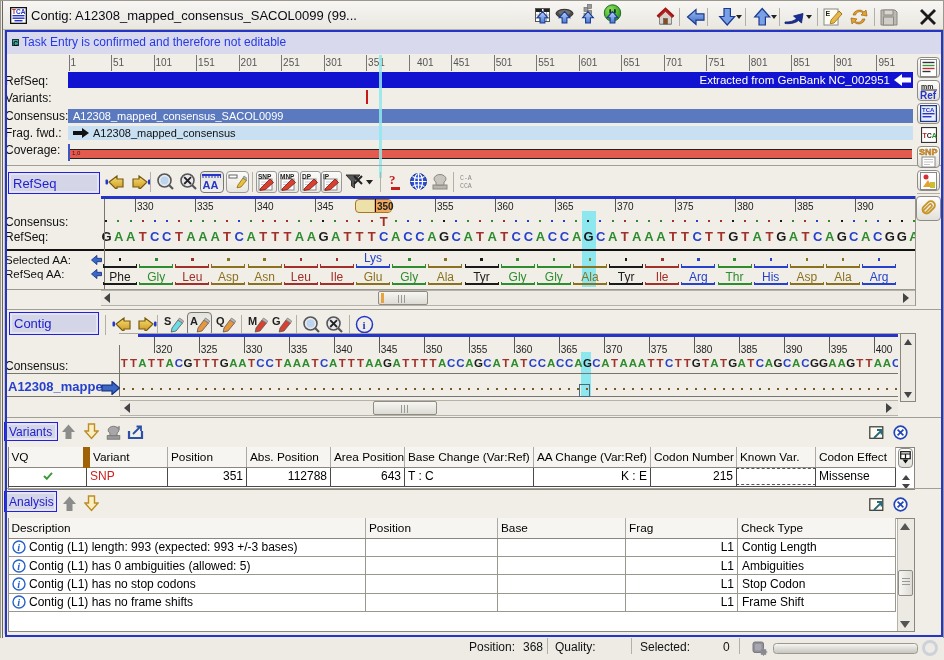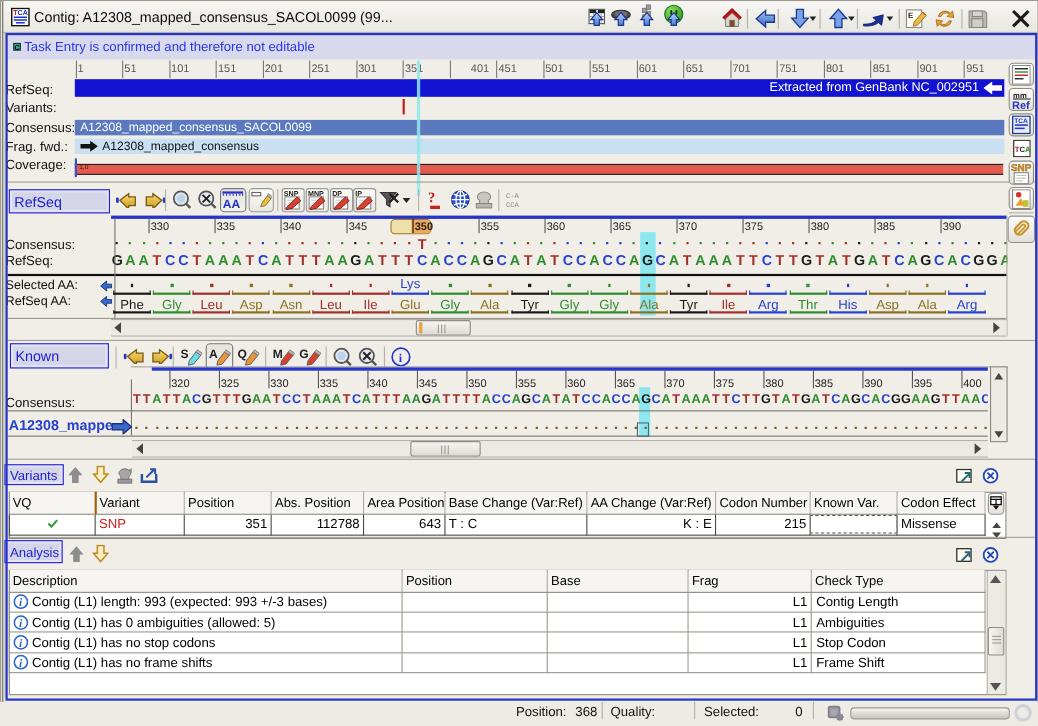--- a/index.html
+++ b/index.html
@@ -127,21 +127,21 @@
 <div class="ab rnum" style="left:198.1px;top:57px;color:#555;">151</div>
 <div class="ab tick" style="left:238.6px;top:55px;height:16px;background:#777;"></div>
 <div class="ab rnum" style="left:240.6px;top:57px;color:#555;">201</div>
 <div class="ab tick" style="left:281.1px;top:55px;height:16px;background:#777;"></div>
 <div class="ab rnum" style="left:283.1px;top:57px;color:#555;">251</div>
 <div class="ab tick" style="left:323.6px;top:55px;height:16px;background:#777;"></div>
 <div class="ab rnum" style="left:325.6px;top:57px;color:#555;">301</div>
 <div class="ab tick" style="left:366.1px;top:55px;height:16px;background:#777;"></div>
 <div class="ab rnum" style="left:368.1px;top:57px;color:#555;">351</div>
 <div class="ab tick" style="left:408.7px;top:55px;height:16px;background:#777;"></div>
-<div class="ab rnum" style="left:428px;top:57px;color:#555;">401</div>
+<div class="ab rnum" style="left:417px;top:57px;color:#555;">401</div>
 <div class="ab tick" style="left:451.2px;top:55px;height:16px;background:#777;"></div>
 <div class="ab rnum" style="left:453.2px;top:57px;color:#555;">451</div>
 <div class="ab tick" style="left:493.7px;top:55px;height:16px;background:#777;"></div>
 <div class="ab rnum" style="left:495.7px;top:57px;color:#555;">501</div>
 <div class="ab tick" style="left:536.2px;top:55px;height:16px;background:#777;"></div>
 <div class="ab rnum" style="left:538.2px;top:57px;color:#555;">551</div>
 <div class="ab tick" style="left:578.7px;top:55px;height:16px;background:#777;"></div>
 <div class="ab rnum" style="left:580.7px;top:57px;color:#555;">601</div>
 <div class="ab tick" style="left:621.3px;top:55px;height:16px;background:#777;"></div>
 <div class="ab rnum" style="left:623.3px;top:57px;color:#555;">651</div>
@@ -550,21 +550,21 @@
 <div class="ab" style="left:104px;top:293px;width:0;height:0;border-right:6px solid #444;border-top:5px solid transparent;border-bottom:5px solid transparent;"></div>
 <div class="ab" style="left:903px;top:293px;width:0;height:0;border-left:6px solid #444;border-top:5px solid transparent;border-bottom:5px solid transparent;"></div>
 <div class="ab" style="left:378px;top:291px;width:50px;height:14px;border:1px solid #8E8C84;border-radius:2px;background:linear-gradient(#F7F6F2,#DDDBD4);">
 <div style="position:absolute;left:2px;top:1px;width:3px;height:10px;background:#E8A33D;"></div>
 <div style="position:absolute;left:19px;top:3px;width:1px;height:8px;background:#999;"></div>
 <div style="position:absolute;left:22px;top:3px;width:1px;height:8px;background:#999;"></div>
 <div style="position:absolute;left:25px;top:3px;width:1px;height:8px;background:#999;"></div>
   </div>
 <div class="ab" style="left:916px;top:167px;width:25px;height:140px;background:#F0EEE7;"></div>
 <div class="ab" style="left:7px;top:309px;width:934px;height:1px;background:#A09E96;"></div>
-<div class="ab tab" style="left:9px;top:312px;width:90px;height:23px;">Known</div>
+<div class="ab tab" style="left:9px;top:312px;width:90px;height:23px;">Contig</div>
 <div class="ab sep" style="left:105px;top:315px;height:20px;"></div>
 <svg class="ab" style="left:112px;top:317px;" width="20" height="14" viewBox="0 0 20 14">
 <path d="M4 7 12 1v3h6v8h-6v3z" fill="url(#gd112l)" stroke="#7A5A10" stroke-width="1.2"></path>
 <defs>
       <linearGradient id="gd112l" x1="0" y1="0" x2="0" y2="1">
         <stop offset="0" stop-color="#F8E070"></stop>
         <stop offset="1" stop-color="#C89420"></stop>
       </linearGradient>
     </defs>
     <rect x="0.5" y="4.5" width="2.5" height="5" rx="1" fill="#2435C8"></rect>
@@ -892,21 +892,21 @@
       <col style="width:84px;">
       <col style="width:74px;">
       <col style="width:129px;">
       <col style="width:117px;">
       <col style="width:86px;">
       <col style="width:79px;">
       <col style="width:80px;">
     </colgroup>
 <tbody>
       <tr style="height:20px;background:#F6F5F1;">
-<th style="border-right:2px solid #a16207;border-bottom:1px solid #8A887E;text-align:left;padding-left:3px;">VQ</th>
+<th style="border-right:7px solid #a16207;border-bottom:1px solid #8A887E;text-align:left;padding-left:3px;">VQ</th>
 <th style="border-right:1px solid #ACAAA2;border-bottom:1px solid #8A887E;text-align:left;padding-left:3px;">Variant</th>
 <th style="border-right:1px solid #ACAAA2;border-bottom:1px solid #8A887E;text-align:left;padding-left:3px;">Position</th>
 <th style="border-right:1px solid #ACAAA2;border-bottom:1px solid #8A887E;text-align:left;padding-left:3px;">Abs. Position</th>
 <th style="border-right:1px solid #ACAAA2;border-bottom:1px solid #8A887E;text-align:left;padding-left:3px;">Area Position</th>
 <th style="border-right:1px solid #ACAAA2;border-bottom:1px solid #8A887E;text-align:left;padding-left:3px;">Base Change (Var:Ref)</th>
 <th style="border-right:1px solid #ACAAA2;border-bottom:1px solid #8A887E;text-align:left;padding-left:3px;">AA Change (Var:Ref)</th>
 <th style="border-right:1px solid #ACAAA2;border-bottom:1px solid #8A887E;text-align:left;padding-left:3px;">Codon Number</th>
 <th style="border-right:1px solid #ACAAA2;border-bottom:1px solid #8A887E;text-align:left;padding-left:3px;">Known Var.</th>
 <th style="border-right:1px solid #ACAAA2;border-bottom:1px solid #8A887E;text-align:left;padding-left:3px;">Codon Effect</th>
 </tr>

